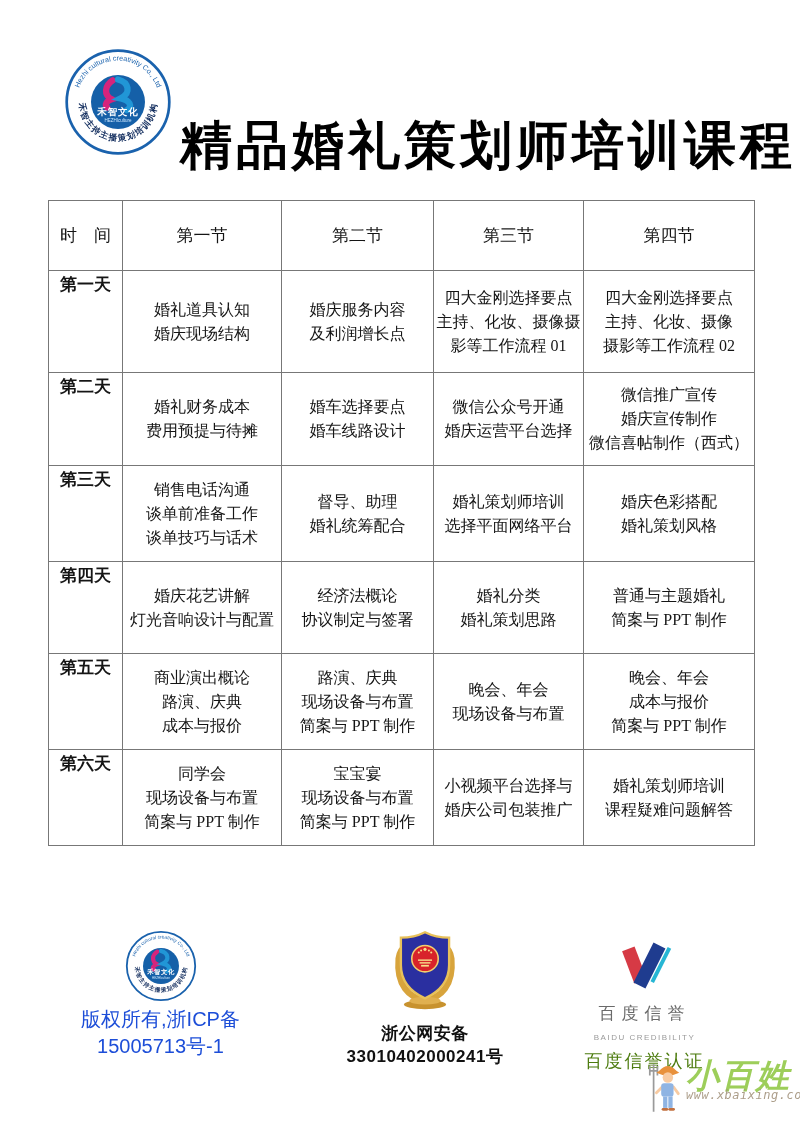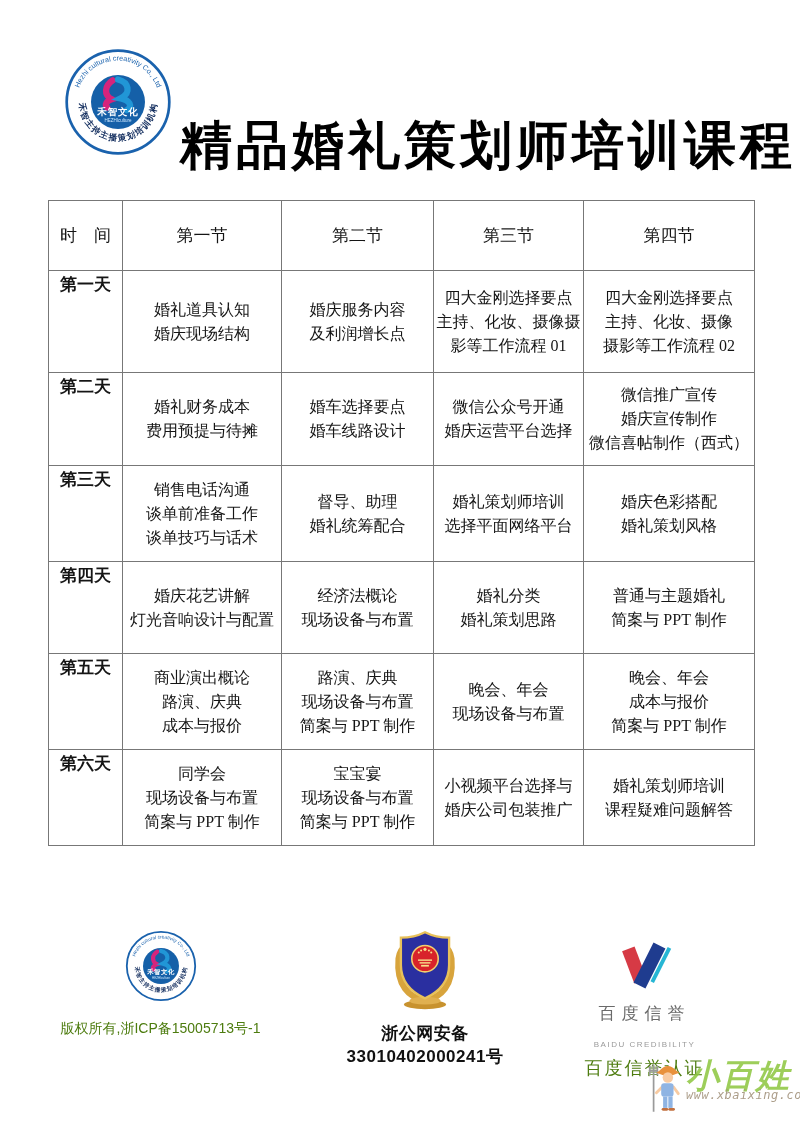--- a/index.html
+++ b/index.html
@@ -36,24 +36,24 @@
   tbody tr:nth-child(6){ height:96px; }
 
   
   .footer-col { position:absolute; text-align:center; font-family:"Liberation Sans","DejaVu Sans",sans-serif; }
   .footer-left  { left:48px;  top:930px; width:225px; }
   .footer-mid   { left:310px; top:926px; width:230px; }
   .footer-right { left:562px; top:940px; width:165px; }
   .footer-left svg  { width:72px; height:72px; }
   .footer-mid svg   { width:78px; height:84px; }
   .footer-right svg { width:56px; height:50px; }
-  .icp-text    { margin-top:14px; font-size:14px; color:#4d7c0f; }
+  .icp-text    { font-size:20px; color:#1d4ed8; }
   .police-text { margin-top:8px; font-size:17px; font-weight:bold; color:#111; letter-spacing:0.5px; }
   .baidu-cn    { margin-top:8px; font-size:17px; color:#6a6a6a; letter-spacing:6px; }
-  .baidu-en    { margin-top:15px; font-size:8px; color:#9a9a9a; letter-spacing:1.5px; }
+  .baidu-en    { margin-top:8px; font-size:8px; color:#9a9a9a; letter-spacing:1.5px; }
   .baidu-cert  { margin-top:7px; font-size:18px; color:#4d7c0f; letter-spacing:2px; }
 
   
   .watermark { position:absolute; left:646px; top:1058px; width:152px; display:flex; align-items:flex-start;font-style:italic; }
   .watermark svg { width:38px; height:58px; flex:none; }
   .wm-text { margin-left:2px; }
   .wm-name { font-size:33px; line-height:36px; font-weight:bold; color:#8cc63e; letter-spacing:2px;
              font-family:"Liberation Sans","DejaVu Sans",sans-serif; opacity:0.85; }
   .wm-url  { font-size:12px; color:#a3937d; margin-top:-6px; letter-spacing:0.5px;
              font-family:"DejaVu Sans Mono","Liberation Mono",monospace; opacity:0.9; }
@@ -135,21 +135,21 @@
         <td class="cell">婚礼策划师培训
 选择平面网络平台</td>
         <td class="cell">婚庆色彩搭配
 婚礼策划风格</td>
       </tr>
       <tr>
         <td class="day">第四天</td>
         <td class="cell">婚庆花艺讲解
 灯光音响设计与配置</td>
         <td class="cell">经济法概论
-现场设备与布置</td>
+协议制定与签署</td>
         <td class="cell">婚礼分类
 婚礼策划思路</td>
         <td class="cell">普通与主题婚礼
 简案与 PPT 制作</td>
       </tr>
       <tr>
         <td class="day">第五天</td>
         <td class="cell">商业演出概论
 路演、庆典
 成本与报价</td>

